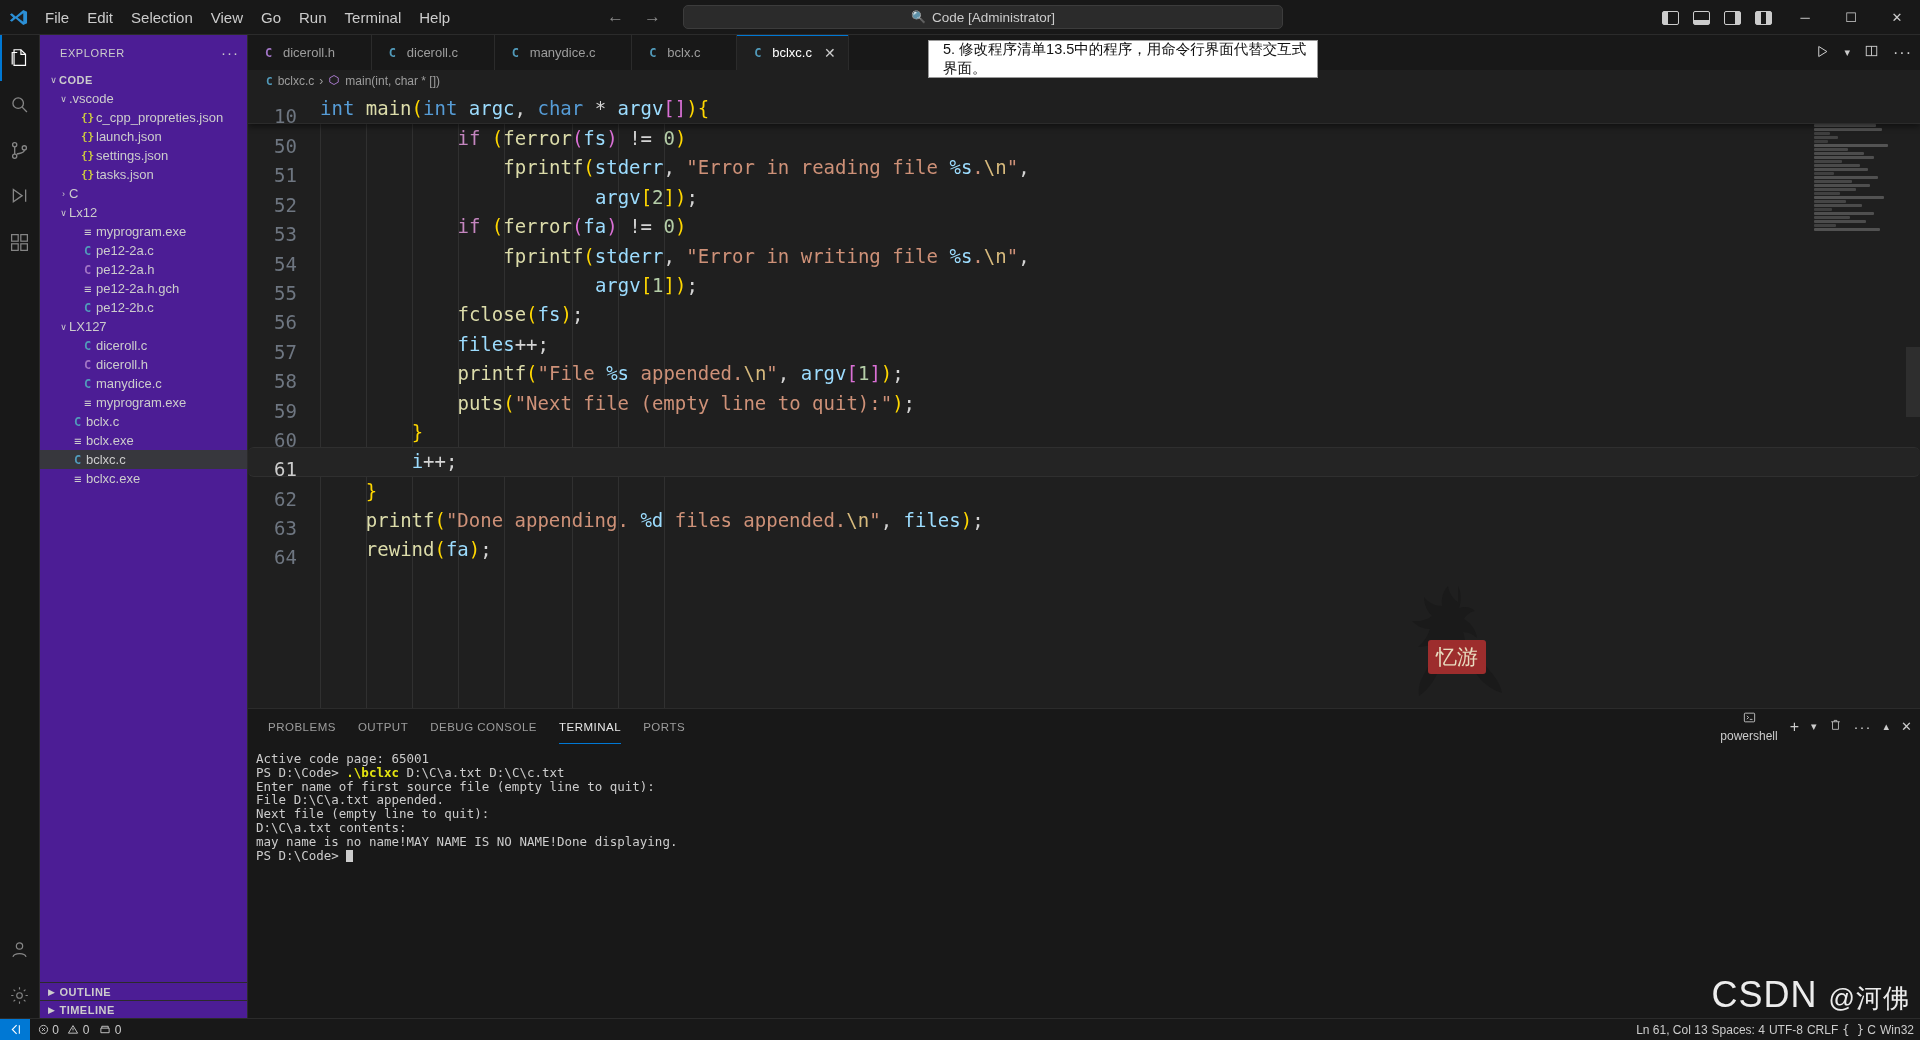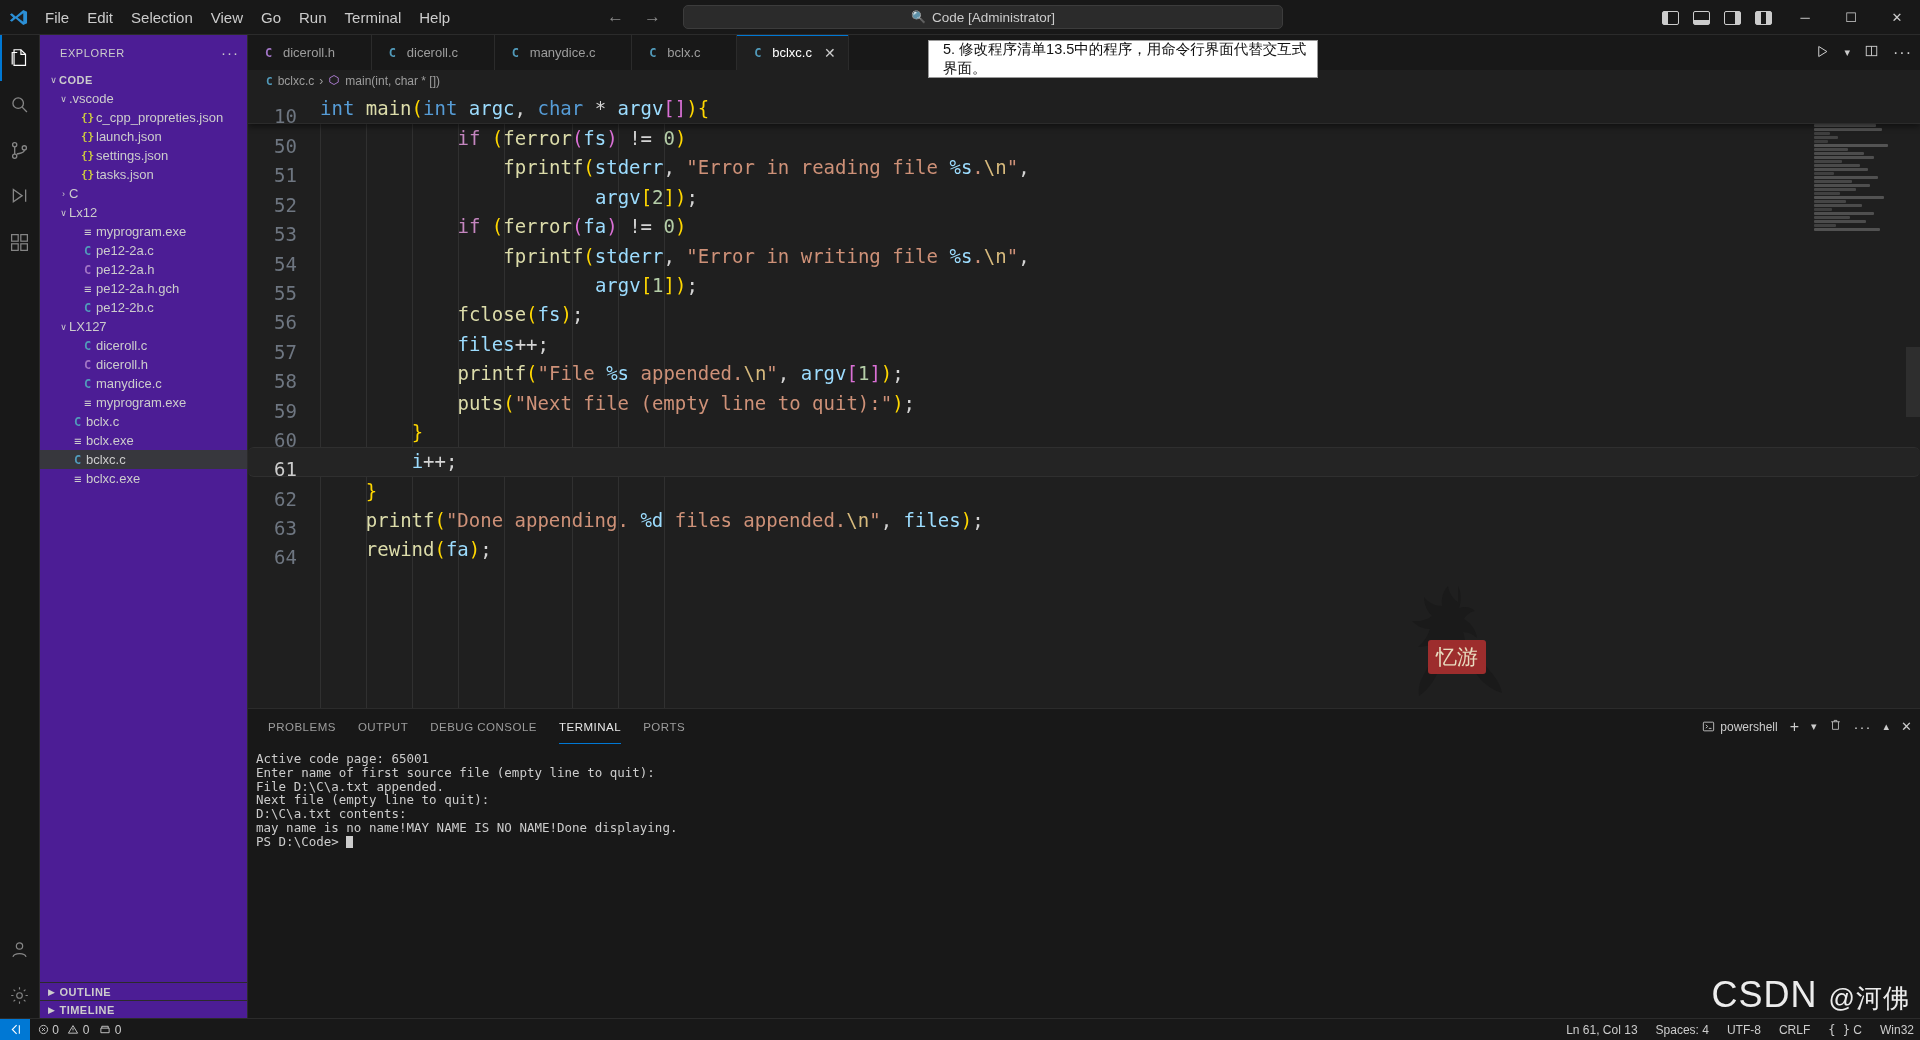--- a/index.html
+++ b/index.html
@@ -144,38 +144,38 @@
   .mm-line { height:3px; margin-bottom:1px; border-radius:1px; }
   .scrollbar-v { position:absolute; right:0; top:255px; width:14px; height:70px; background:#4f4f4f55; border-radius:0; z-index:4;}
 
   
   .panel { height: 310px; flex:0 0 310px; background:#181818; display:flex; flex-direction:column; border-top:1px solid #2b2b2b; position:relative;}
   .panel-tabs { height: 35px; display:flex; align-items:center; padding-left: 20px; gap: 22px; position:relative; flex:0 0 35px;}
   .ptab { font-size: 11.5px; color:#9d9d9d; letter-spacing:.5px; position:relative; height:35px; display:flex; align-items:center; cursor:default;}
   .ptab.active { color:#e7e7e7; }
   .ptab.active::after { content:''; position:absolute; left:0; right:0; bottom:0; height:1px; background:#0078d4; }
   .panel-right { position:absolute; right:8px; top:0; height:35px; display:flex; align-items:center; gap:12px; color:#cccccc; font-size:13px;}
-  .term-chip { display:flex; align-items:center; gap:5px; font-size:12px; color:#cccccc; }
+  .term-chip { display:flex; align-items:center; gap:5px; font-size:12px; color:#cccccc;flex-direction:column; }
   .terminal {
     flex:1 1 auto; padding: 8px 0 0 8px; font-family:"DejaVu Sans Mono", monospace;
     font-size: 12.5px; line-height: 13.8px; color:#cccccc; overflow:hidden;
     position:relative;
   }
   .tline { white-space:pre; height:13.8px; }
   .t-yellow { color:#e5e510; font-weight:bold; }
   .cursor-block { display:inline-block; width:7px; height:12px; background:#cccccc; vertical-align:-2px; }
 
   
   .statusbar {
     height: 22px; flex:0 0 22px; background:#181818; display:flex; align-items:center;
     font-size: 12px; color:#cccccc; border-top:1px solid #2b2b2b; position:relative;
   }
   .sb-remote { background:#0078d4; height:22px; display:flex; align-items:center; padding: 0 8px; color:#fff; font-size:12px;}
   .sb-left { display:flex; align-items:center; gap: 10px; padding-left: 8px; }
-  .sb-right { position:absolute; right:6px; display:flex; align-items:center; gap: 18px; }
+  .sb-right { position:absolute; right:6px; display:flex; align-items:center; gap: 4px; }
   .sb-seg { cursor:default; }
 
   
   .annotation {
     position:absolute; left: 928px; top: 40px; width: 390px; height: 38px;
     background:#ffffff; border:1px solid #9a9a9a; display:flex; align-items:center;
     padding-left: 14px; font-size: 14.5px; color:#111; z-index: 50;
     font-family:"Liberation Sans", sans-serif;
   }
   .watermark-img {
@@ -553,20 +553,21 @@
                 <path d="M6.5 6 v14 h11 V6"></path>
                 <path d="M9.5 6 V3.5 h5 V6"></path>
               </svg>
           </span>
           <span style="font-size:15px;letter-spacing:1px;">···</span>
           <span style="font-size:11px;">▴</span>
           <span style="font-size:13px;">✕</span>
         </div>
         <div class="terminal" id="terminal">
             <div class="tline">Active code page: 65001</div>
+            <div class="tline">PS D:\Code&gt; <span class="t-yellow">.\bclxc</span> D:\C\a.txt D:\C\c.txt</div>
             <div class="tline">Enter name of first source file (empty line to quit):</div>
             <div class="tline">File D:\C\a.txt appended.</div>
             <div class="tline">Next file (empty line to quit):</div>
             <div class="tline">D:\C\a.txt contents:</div>
             <div class="tline">may name is no name!MAY NAME IS NO NAME!Done displaying.</div>
             <div class="tline">PS D:\Code&gt; <span class="cursor-block"></span></div>
           </div>
       </div>
     </div>
   </div>

